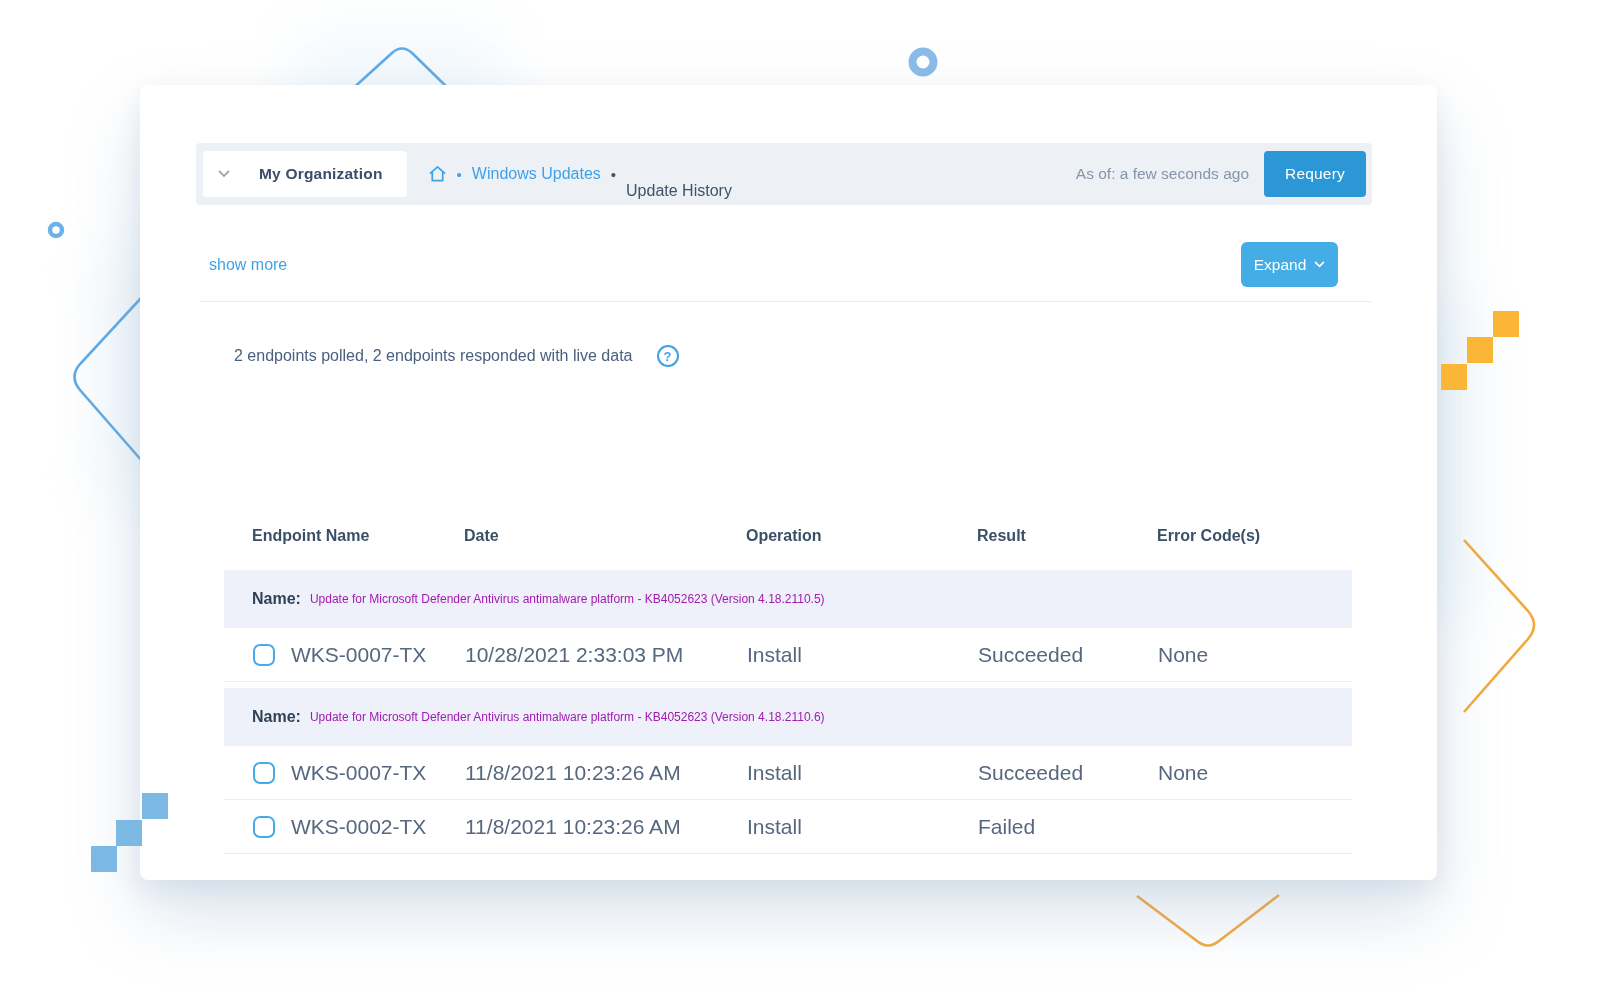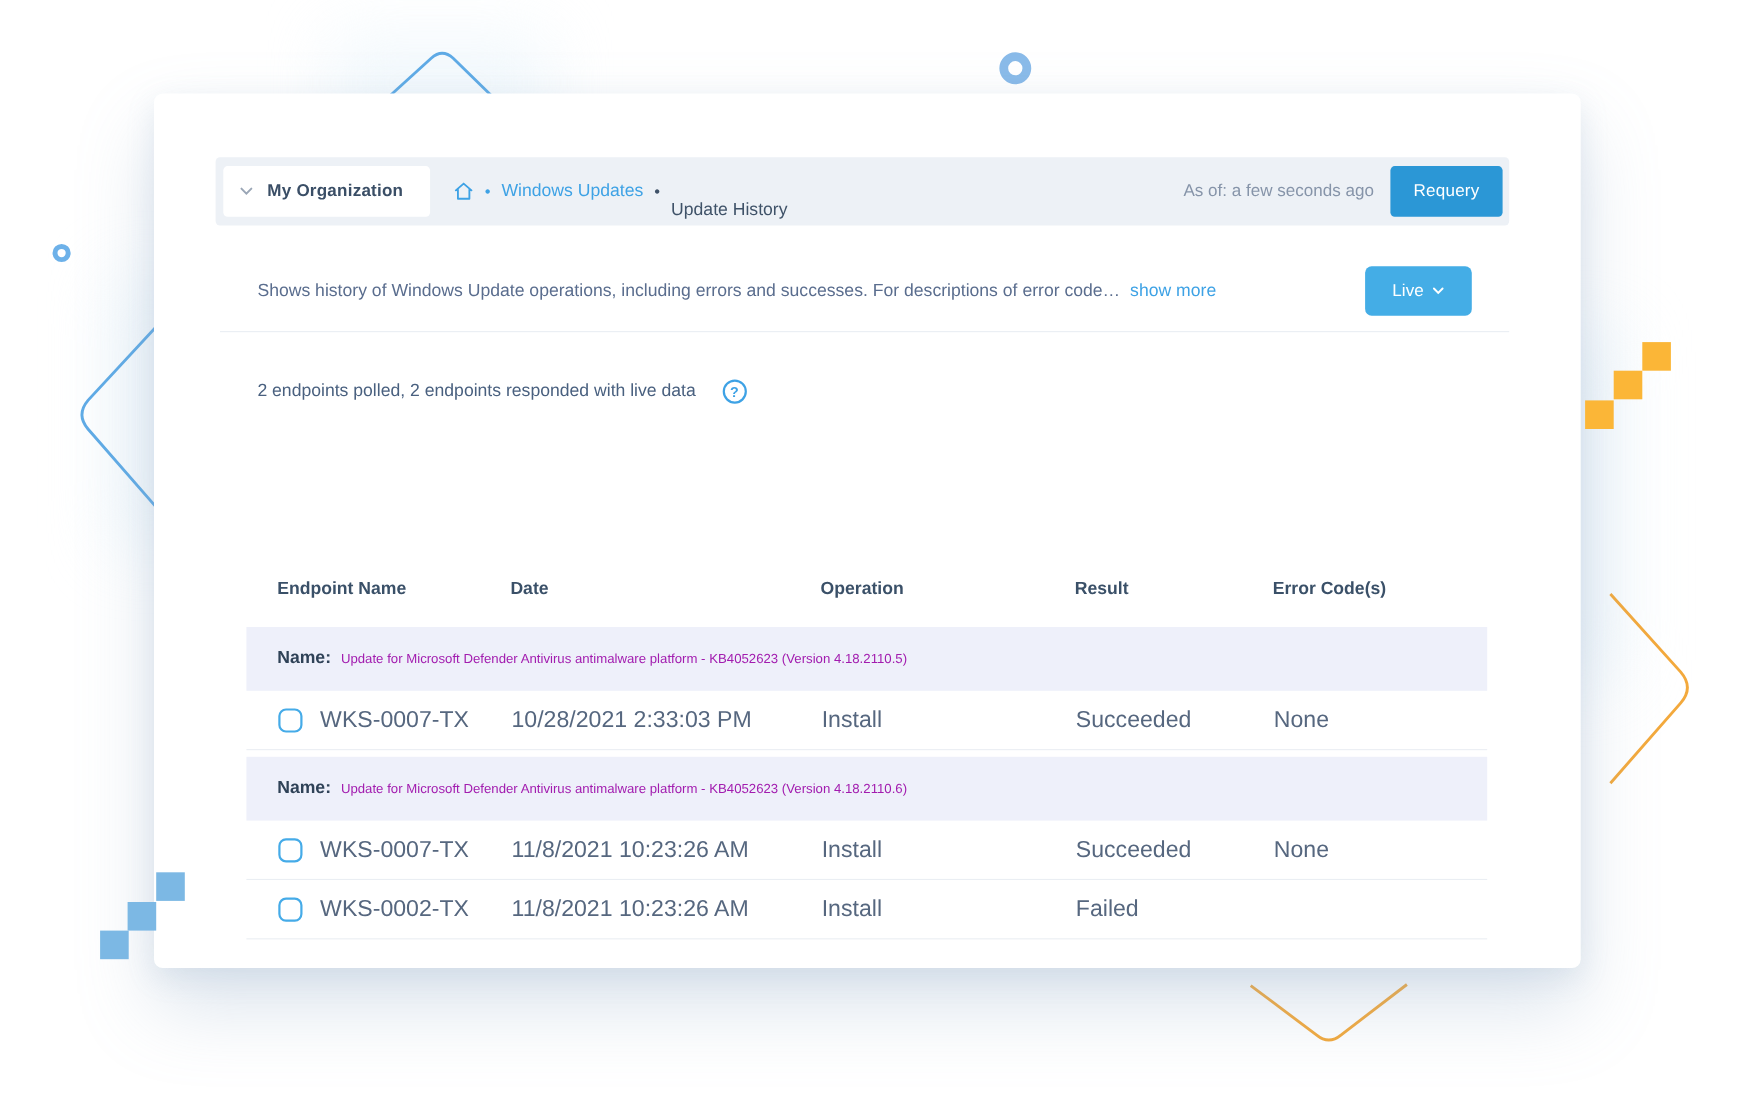--- a/index.html
+++ b/index.html
@@ -16,21 +16,21 @@
 
   
   .card { position:absolute; left:140px; top:85px; width:1297px; height:795px;
     background:#ffffff; border-radius:8px; z-index:2; overflow:hidden;
     box-shadow:0 35px 70px rgba(140,165,195,.30), 0 8px 25px rgba(140,165,195,.18); }
 
   
   .topbar { position:absolute; left:56px; top:58px; width:1176px; height:62px;
     background:#edf1f6; border-radius:4px; display:flex; align-items:center; padding:0 6px 0 7px; }
   .org { height:46px; background:#ffffff; border-radius:4px; display:flex; align-items:center;
-    gap:13px; padding:0 24px 0 15px; cursor:pointer; }
+    gap:29px; padding:0 24px 0 15px; cursor:pointer; }
   .org span { font-size:15.5px; font-weight:600; color:#3a4e66; letter-spacing:.2px; }
   .crumbs { display:flex; align-items:center; gap:10px; margin-left:21px; font-size:16px; }
   .crumbs .dot-blue { color:#3ea2e5; font-size:15px; }
   .crumbs .dot-dark { color:#3f5268; font-size:15px; }
   .crumb-link { color:#3ea2e5; cursor:pointer; text-decoration:none; }
   .crumb-current { color:#3f5268;margin-top:34px; }
   .asof { margin-left:auto; margin-right:15px; font-size:15.5px; color:#8694a9; }
   .btn-requery { width:102px; height:46px; background:#2b97d6; border:none; border-radius:4px;
     color:#ffffff; font-size:15.5px; font-family:inherit; cursor:pointer; letter-spacing:.2px; }
 
@@ -130,24 +130,23 @@
         <span class="dot-blue">•</span>
         <a class="crumb-link">Windows Updates</a>
         <span class="dot-dark">•</span>
         <span class="crumb-current">Update History</span>
       </div>
       <span class="asof">As of: a few seconds ago</span>
       <button class="btn-requery">Requery</button>
     </div>
 
     <div class="descrow">
-      <span class="desc-text">Shows history of Windows Update operations, including errors and successes. For descriptions of error code…</span>
       <a class="showmore">show more</a>
       <button class="btn-tools">
-        <span>Live</span>
+        <span>Expand</span>
         <svg width="11" height="7" viewBox="0 0 12 8">
           <path d="M1.5 1.5 L6 6 L10.5 1.5" fill="none" stroke="#ffffff" stroke-width="2" stroke-linecap="round"></path>
         </svg>
       </button>
     </div>
 
     <div class="summary">
       <span class="summary-text">2 endpoints polled, 2 endpoints responded with live data</span>
       <span class="help">?</span>
     </div>

